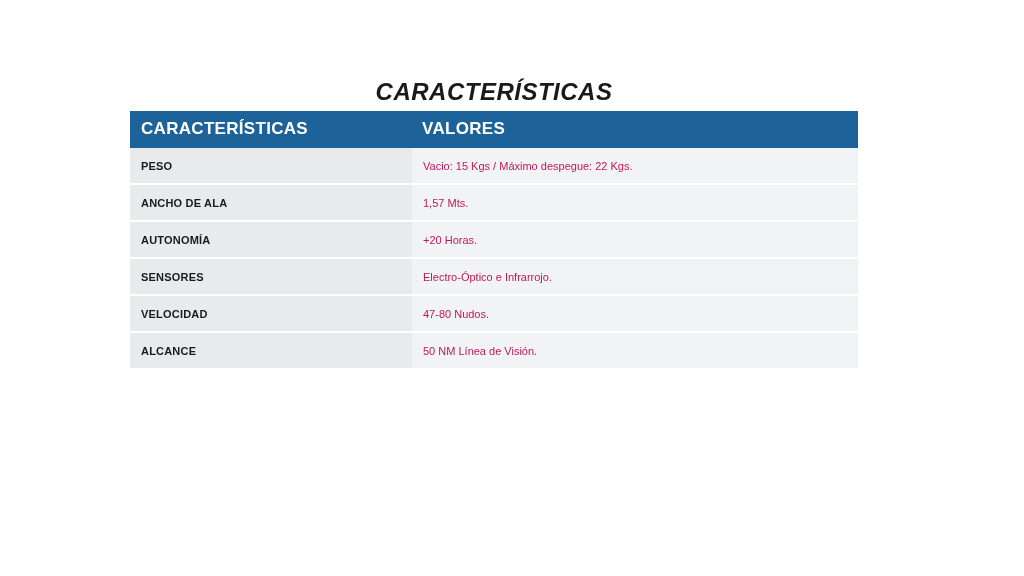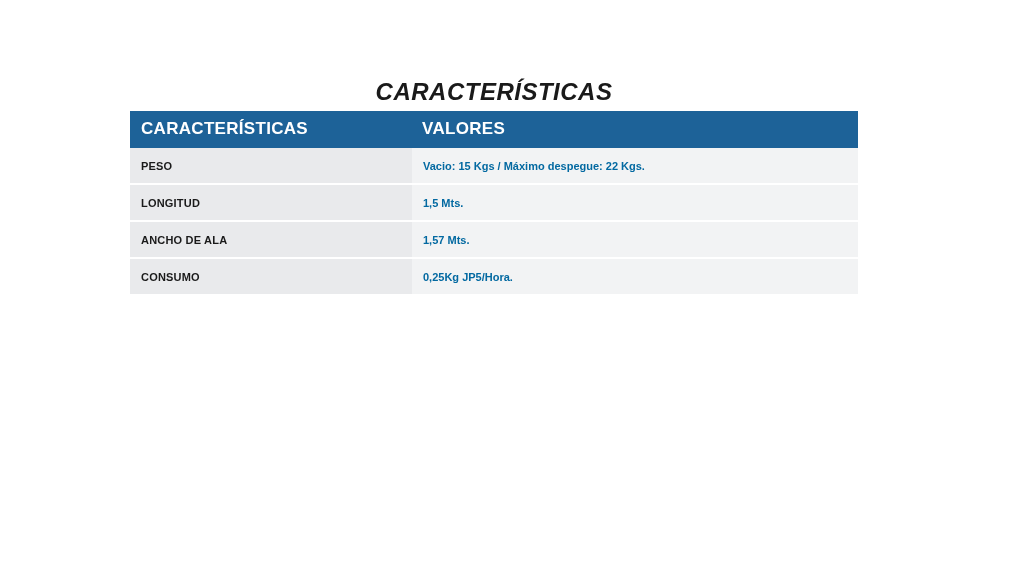--- a/index.html
+++ b/index.html
@@ -60,22 +60,22 @@
     border-bottom: 2px solid #ffffff;
   }
   tbody td.label {
     background: #e9eaec;
     color: #1a1a1a;
     font-weight: bold;
     letter-spacing: 0.2px;
   }
   tbody td.value {
     background: #f2f3f4;
-    color: #0369a1;
-    font-weight: bold;
+    color: #be185d;
+    font-weight: normal;
   }
   tbody tr:last-child td { border-bottom: none; }
 </style>
 </head>
 <body>
 
 <div class="page">
 
   <div class="title">CARACTERÍSTICAS</div>
 
@@ -89,27 +89,35 @@
         <th class="first">CARACTERÍSTICAS</th>
         <th>VALORES</th>
       </tr>
     </thead>
     <tbody>
       <tr>
         <td class="label">PESO</td>
         <td class="value">Vacio: 15 Kgs / Máximo despegue: 22 Kgs.</td>
       </tr>
       <tr>
-        <td class="label">LONGITUD</td>
-        <td class="value">1,5 Mts.</td>
-      </tr>
-      <tr>
         <td class="label">ANCHO DE ALA</td>
         <td class="value">1,57 Mts.</td>
       </tr>
       <tr>
-        <td class="label">CONSUMO</td>
-        <td class="value">0,25Kg JP5/Hora.</td>
+        <td class="label">AUTONOMÍA</td>
+        <td class="value">+20 Horas.</td>
+      </tr>
+      <tr>
+        <td class="label">SENSORES</td>
+        <td class="value">Electro-Óptico e Infrarrojo.</td>
+      </tr>
+      <tr>
+        <td class="label">VELOCIDAD</td>
+        <td class="value">47-80 Nudos.</td>
+      </tr>
+      <tr>
+        <td class="label">ALCANCE</td>
+        <td class="value">50 NM Línea de Visión.</td>
       </tr>
     </tbody>
   </table>
 
 </div>
 
 </body></html>

